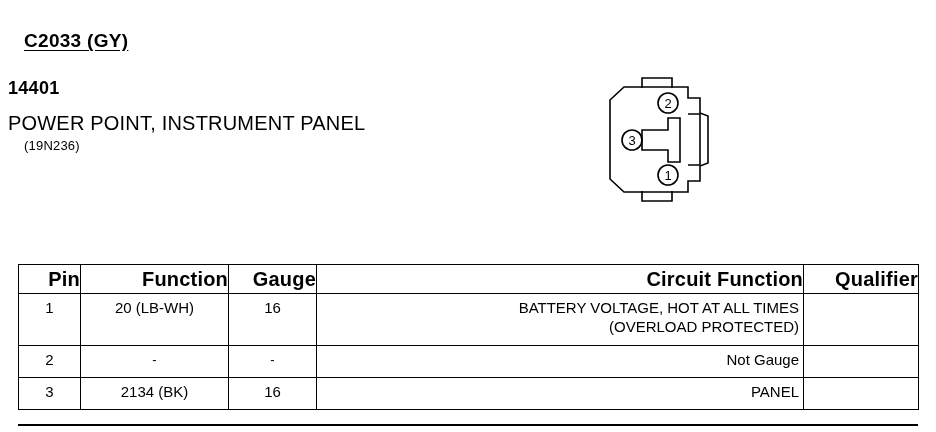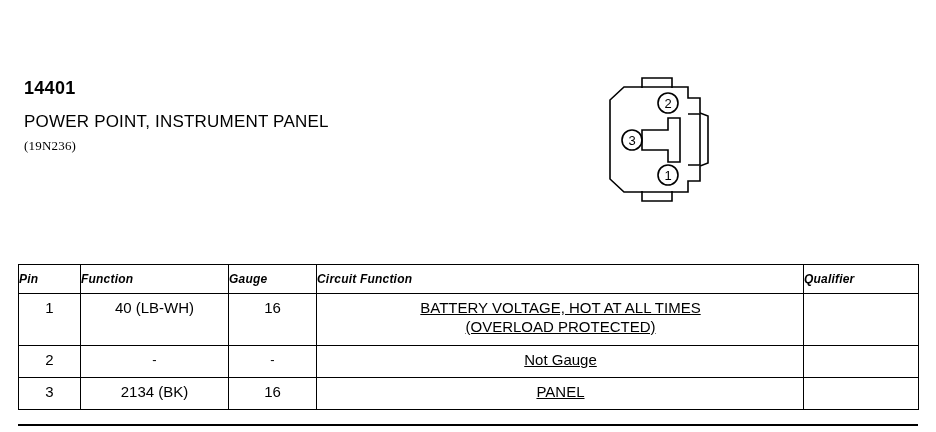--- a/index.html
+++ b/index.html
@@ -28,43 +28,42 @@
     top: 30px;
     font-size: 19px;
     font-weight: bold;
     letter-spacing: 0.3px;
     text-decoration: underline;
     text-underline-offset: 3px;
     white-space: nowrap;
   }
   .part-number {
     position: absolute;
-    left: 24px;
+    left: 8px;
     top: 78px;
     font-size: 18px;
     font-weight: bold;
     letter-spacing: 0.3px;
     white-space: nowrap;
   }
   .part-desc {
     position: absolute;
-    left: 24px;
+    left: 8px;
     top: 112px;
-    font-size: 17px;
+    font-size: 20px;
     letter-spacing: 0.2px;
     white-space: nowrap;
   }
   .part-code {
     position: absolute;
     left: 24px;
     top: 138px;
     font-size: 13px;
     letter-spacing: 0.2px;
     white-space: nowrap;
-    font-family: Liberation Serif, serif;
   }
 
   
   #connector-drawing {
     position: absolute;
     left: 580px;
     top: 68px;
     width: 180px;
     height: 145px;
   }
@@ -77,49 +76,47 @@
     width: 900px;
     border-collapse: collapse;
     table-layout: fixed;
   }
   #pin-table td, #pin-table th {
     border: 1px solid #000000;
     padding: 0;
     vertical-align: top;
   }
   #pin-table thead th {
-    font-size: 12px;
+    font-size: 20px;
     font-weight: bold;
-    text-align: left;
+    text-align: right;
     height: 28px;
     line-height: 28px;
     letter-spacing: 0.2px;
-    font-style: italic;
   }
   .col-pin    { width: 62px; }
   .col-circuit{ width: 148px; }
   .col-gauge  { width: 88px; }
   .col-func   { width: 487px; }
   .col-qual   { width: 115px; }
 
   #pin-table tbody td {
     font-size: 15px;
   }
   .c-center {
     text-align: center;
   }
   .cell-pad {
     padding: 4px 6px 5px 6px;
     line-height: 19px;
   }
   .cell-pad-left {
     padding: 4px 4px 5px 5px;
     line-height: 19px;
-    text-align: center;
-    text-decoration: underline;
+    text-align: right;
   }
   .row-tall .cell-pad,
   .row-tall .cell-pad-left {
     height: 42px;
   }
   .row-short .cell-pad,
   .row-short .cell-pad-left {
     height: 22px;
   }
   .func-line2 {
@@ -137,20 +134,21 @@
     width: 900px;
     height: 2px;
     background: #000000;
   }
 </style>
 </head>
 <body>
 
 <div id="sheet">
 
+  <div class="connector-id">C2033 (GY)</div>
   <div class="part-number">14401</div>
   <div class="part-desc">POWER POINT, INSTRUMENT PANEL</div>
   <div class="part-code">(19N236)</div>
 
   <svg id="connector-drawing" viewBox="0 0 180 145">
     <g fill="none" stroke="#000000" stroke-width="1.6">
 
       <path d="M62 20 L62 10 L92 10 L92 20"></path>
 
       <path d="M62 123 L62 133 L92 133 L92 123"></path>
@@ -188,21 +186,21 @@
         <th>Circuit Function</th>
         <th>Qualifier</th>
       </tr>
     </thead>
     <tbody>
       <tr class="row-tall">
         <td class="c-center">
             <div class="cell-pad">1</div>
           </td>
         <td class="c-center">
-            <div class="cell-pad">40 (LB-WH)</div>
+            <div class="cell-pad">20 (LB-WH)</div>
           </td>
         <td class="c-center">
             <div class="cell-pad">16</div>
           </td>
         <td>
             <div class="cell-pad-left"><span>BATTERY VOLTAGE, HOT AT ALL TIMES</span><span class="func-line2">(OVERLOAD PROTECTED)</span></div>
           </td>
         <td>
             <div class="cell-pad"></div>
           </td>

